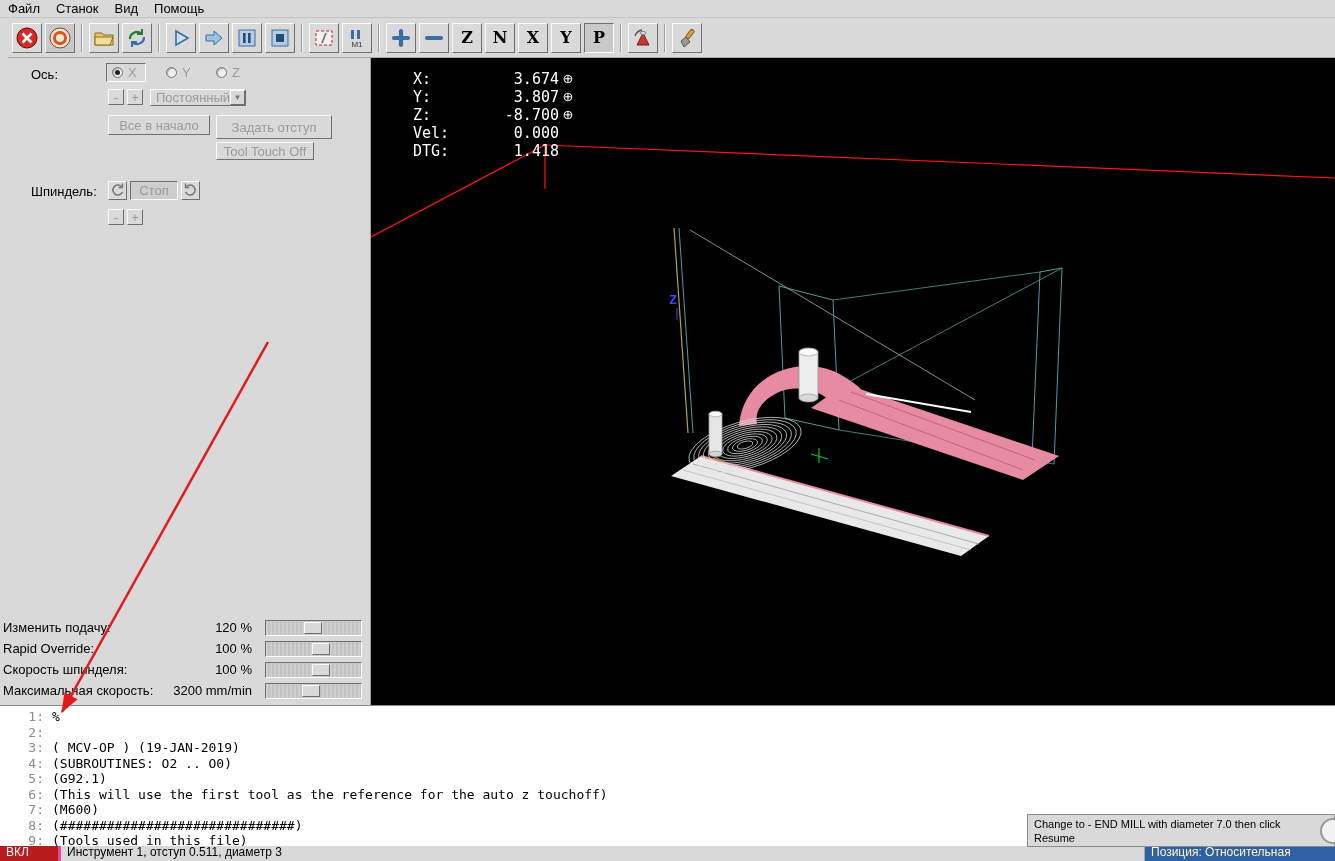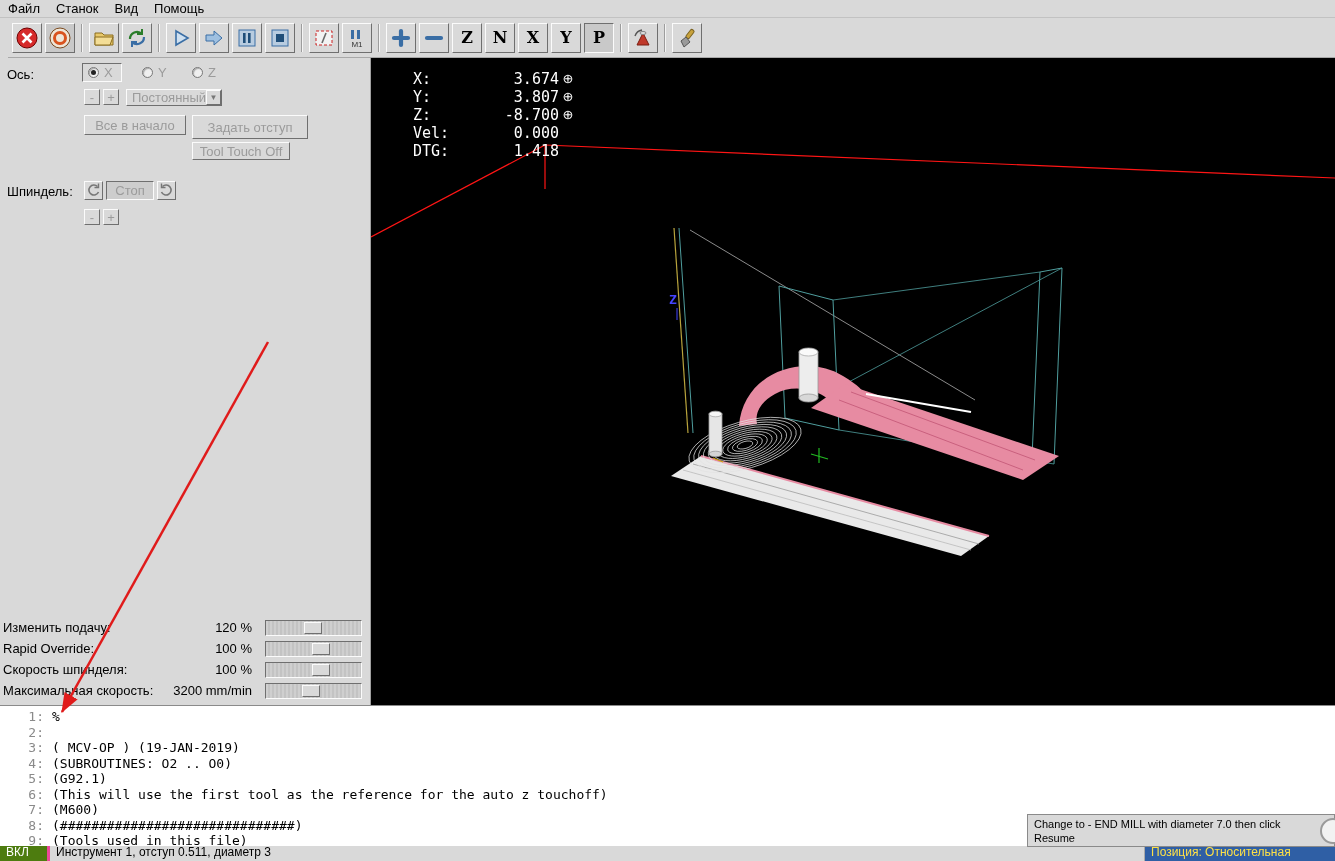--- a/index.html
+++ b/index.html
@@ -17,21 +17,21 @@
 
   
   #toolbar{position:absolute;left:8px;top:19px;right:0;height:39px;background:#d9d9d9;border-bottom:1px solid #a8a8a8;display:flex;align-items:center;padding-left:4px;gap:3px;}
   .tbtn{width:30px;height:30px;display:flex;align-items:center;justify-content:center;background:#d9d9d9;}
   .tbtn.pressed{background:#c9c9c9;}
   .sep{width:2px;height:28px;border-left:1px solid #9d9d9d;border-right:1px solid #f4f4f4;margin:0 3px;}
   .view-letter{font-family:"DejaVu Serif",serif;font-weight:bold;font-size:16px;line-height:16px;}
 
   
   #leftpanel{position:absolute;left:0;top:58px;width:371px;height:647px;background:#d9d9d9;border-right:1px solid #a0a0a0;}
-  .abs{position:absolute;}
+  .abs{position:absolute;margin-left:24px;}
   .btn{display:inline-flex;align-items:center;justify-content:center;background:#d9d9d9;font-size:13px;white-space:nowrap;}
   .radio{width:11px;height:11px;border-radius:50%;background:#efefef;border:1px solid #777;box-shadow:inset 1px 1px 1px #aaa;display:inline-block;margin-right:5px;position:relative;vertical-align:-1px;}
   .radio.sel::after{content:"";position:absolute;left:2px;top:2px;width:5px;height:5px;border-radius:50%;background:#222;}
   .combo{display:flex;align-items:center;background:#d9d9d9;padding-left:5px;}
   .combo .arrowbox{margin-left:auto;width:16px;height:15px;display:flex;align-items:center;justify-content:center;font-size:8px;color:#777;background:#d9d9d9;}
 
   
   #overrides{position:absolute;left:0;right:6px;bottom:4px;}
   .ov-row{position:relative;height:21px;display:flex;align-items:center;}
   .ov-label{position:absolute;left:3px;white-space:nowrap;}
@@ -53,23 +53,23 @@
   .gl-num{width:44px;text-align:right;color:#8a8a8a;}
   .gl-text{margin-left:8px;white-space:pre;}
 
   
   #popup{position:absolute;right:0;top:814px;width:308px;height:33px;background:#d9d9d9;border:1px solid #8a8a8a;padding:2px 30px 2px 6px;font-size:11px;line-height:14px;z-index:30;}
   #popup .ring{position:absolute;right:-12px;top:3px;width:26px;height:26px;border-radius:50%;background:#f2f2f2;border:2px solid #9a9a9a;}
 
   
   #statusbar{position:absolute;left:0;top:846px;right:0;height:15px;background:#d9d9d9;display:flex;font-size:12px;line-height:13px;overflow:hidden;}
   .sb-cell{padding:0 6px;white-space:nowrap;overflow:hidden;}
-  #sb-state{width:47px;background:#4d7c0f;color:#fff;}
+  #sb-state{width:58px;background:#b91c1c;color:#fff;}
   #sb-tool{flex:1;background:#d9d9d9;border-left:3px solid #ec4899;border-right:1px solid #aaa;}
-  #sb-pos{width:190px;background:#2f5fa5;color:#fde047;}
+  #sb-pos{width:190px;background:#2f5fa5;color:#fef9c3;}
 
   #annotation{position:absolute;left:0;top:0;width:1335px;height:861px;z-index:40;pointer-events:none;}
 </style>
 </head>
 <body>
 
 <div id="app">
 
   <div id="menubar">
     <span class="menu-item">Файл</span>

